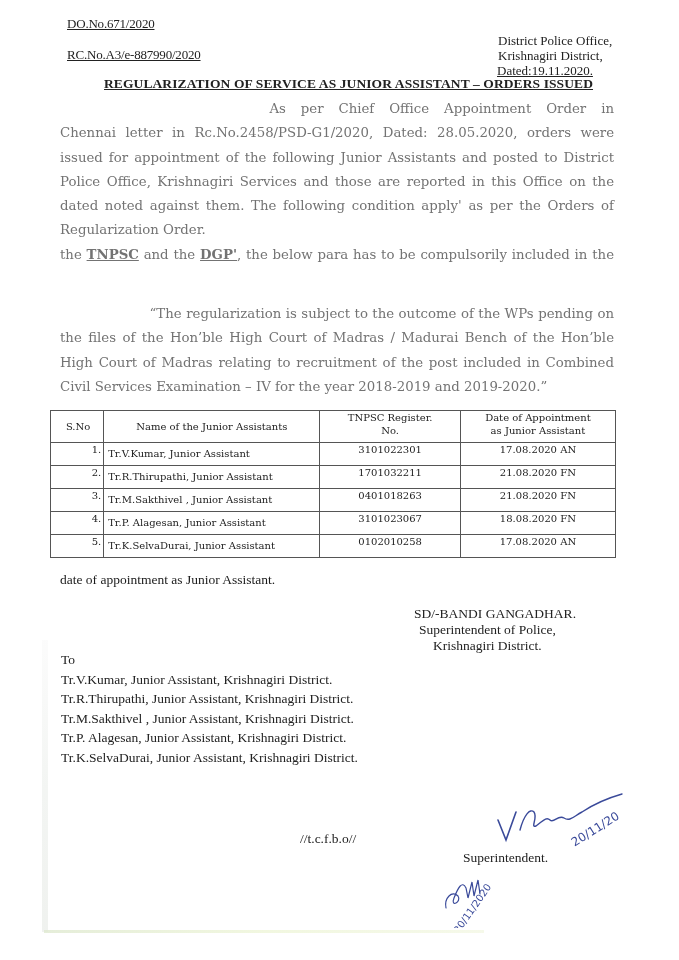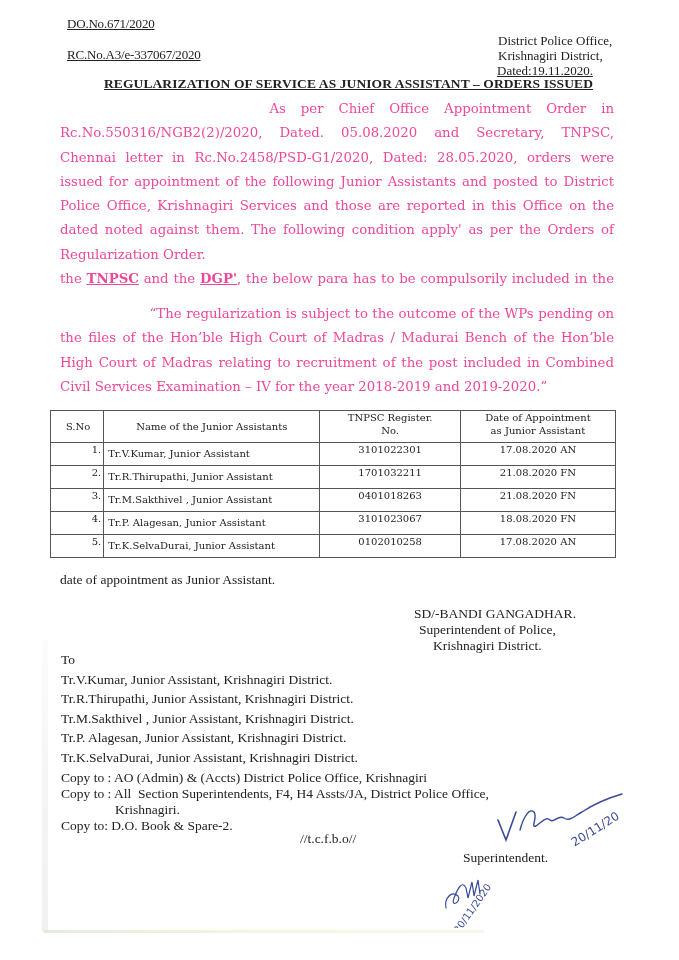--- a/index.html
+++ b/index.html
@@ -6,21 +6,21 @@
   body { width: 679px; height: 960px; position: relative; overflow: hidden; color: #1a1a1a; }
   .page { position: absolute; left: 0; top: 0; width: 679px; height: 960px; background: #fff; }
   .scan-edge { position: absolute; left: 44px; top: 930px; width: 440px; height: 3px; background: linear-gradient(90deg, #dfe9d0, #eef5d8, #f3f7e4); opacity: .8; }
   .scan-edge-left { position: absolute; left: 42px; top: 640px; width: 6px; height: 292px; background: linear-gradient(180deg, #fafafa, #eef1ee, #e9ece8); opacity: .7; }
   .serif { font-family: "Liberation Serif", "DejaVu Serif", serif; }
   .mono-serif { font-family: "DejaVu Serif", "Liberation Serif", serif; }
   .abs { position: absolute; }
   .ref { left: 67px; font-size: 13px; line-height: 14px; text-decoration: underline; color: #222; letter-spacing: -0.2px; }
   .office { left: 498px; font-size: 13px; line-height: 14px; color: #222; }
   .title { left: 104px; top: 76px; font-size: 13.5px; font-weight: bold; text-decoration: underline; color: #222; letter-spacing: 0.1px; }
-  .para { left: 60px; width: 554px; font-size: 13.3px; line-height: 24.3px; color: #ec4899; }
+  .para { left: 60px; width: 554px; font-size: 13.3px; line-height: 24.3px; color: #737373; }
   .para .line { display: block; text-align: justify; text-align-last: justify; white-space: nowrap; }
   .para .line.last { text-align-last: left; }
   .b-u { font-weight: bold; text-decoration: underline; }
   table.ja { position: absolute; left: 50px; top: 410px; width: 566px; border-collapse: collapse; font-family: "DejaVu Serif", "Liberation Serif", serif; font-size: 10px; color: #222; }
   table.ja td, table.ja th { border: 1px solid #555; padding: 0 4px; font-weight: normal; }
   table.ja th { height: 31px; line-height: 13px; text-align: center; }
   table.ja td { height: 22px; line-height: 14px; }
   .c-sno { width: 40px; text-align: right; vertical-align: top; padding-right: 2px !important; }
   .c-name { width: 182px; text-align: left; }
   .c-reg { width: 115px; text-align: center; vertical-align: top; }
@@ -34,31 +34,30 @@
   .sig-ink { position: absolute; }
 </style>
 </head>
 <body>
 
 <div class="page">
   <div class="scan-edge-left"></div>
   <div class="scan-edge"></div>
 
   <div class="abs ref serif" style="top:17px;">DO.No.671/2020</div>
-  <div class="abs ref serif" style="top:48px;">RC.No.A3/e-337067/2020</div>
+  <div class="abs ref serif" style="top:48px;">RC.No.A3/e-887990/2020</div>
 
   <div class="abs office serif" style="top:34px;">District Police Office,</div>
   <div class="abs office serif" style="top:49px;">Krishnagiri District,</div>
   <div class="abs office serif" style="top:64px; left:497px; text-decoration:underline;">Dated:19.11.2020.</div>
 
   <div class="abs title serif">REGULARIZATION OF SERVICE AS JUNIOR ASSISTANT – ORDERS ISSUED</div>
 
   <div class="abs para mono-serif" style="top:97px;">
     <span class="line">&nbsp;&nbsp;&nbsp;&nbsp;&nbsp;&nbsp;&nbsp;&nbsp;&nbsp;&nbsp;&nbsp;&nbsp;&nbsp;&nbsp;As per Chief Office Appointment Order in</span>
-    <span class="line">Rc.No.550316/NGB2(2)/2020, Dated. 05.08.2020 and Secretary, TNPSC,</span>
     <span class="line">Chennai letter in Rc.No.2458/PSD-G1/2020, Dated: 28.05.2020, orders were</span>
     <span class="line">issued for appointment of the following Junior Assistants and posted to District</span>
     <span class="line">Police Office, Krishnagiri Services and those are reported in this Office on the</span>
     <span class="line">dated noted against them. The following condition apply' as per the Orders of</span>
     <span class="line last">Regularization Order.</span>
     <span class="line"><span>the </span><span class="b-u">TNPSC</span><span> and the </span><span class="b-u">DGP'</span><span>, the below para has to be compulsorily included in the</span></span>
   </div>
 
   <div class="abs para mono-serif" style="top:302px;">
     <span class="line">&nbsp;&nbsp;&nbsp;&nbsp;&nbsp;&nbsp;&nbsp;&nbsp;&nbsp;&nbsp;&nbsp;&nbsp;&nbsp;&nbsp;&nbsp;&nbsp;&nbsp;&nbsp;&nbsp;&nbsp;“The regularization is subject to the outcome of the WPs pending on</span>
@@ -120,26 +119,20 @@
 
   <div class="abs to-block serif">
     <div>To</div>
     <div>Tr.V.Kumar, Junior Assistant, Krishnagiri District.</div>
     <div>Tr.R.Thirupathi, Junior Assistant, Krishnagiri District.</div>
     <div>Tr.M.Sakthivel , Junior Assistant, Krishnagiri District.</div>
     <div>Tr.P. Alagesan, Junior Assistant, Krishnagiri District.</div>
     <div>Tr.K.SelvaDurai, Junior Assistant, Krishnagiri District.</div>
   </div>
 
-  <div class="abs copy-block serif">
-    <div>Copy to : AO (Admin) &amp; (Accts) District Police Office, Krishnagiri</div>
-    <div>Copy to : All&nbsp; Section Superintendents, F4, H4 Assts/JA, District Police Office,</div>
-    <div style="padding-left:54px;">Krishnagiri.</div>
-    <div>Copy to: D.O. Book &amp; Spare-2.</div>
-  </div>
 
   <div class="abs tcfbo serif">//t.c.f.b.o//</div>
   <div class="abs supdt serif">Superintendent.</div>
 
   <svg class="sig-ink" style="left:490px; top:790px;" width="140" height="60" viewBox="0 0 140 60">
     <path d="M8 30 L16 50 L26 22" fill="none" stroke="#3a4a9a" stroke-width="1.6" stroke-linecap="round"></path>
     <path d="M30 40 C34 25 40 18 44 22 C48 28 40 38 46 36 C52 32 56 26 60 30 C64 34 68 24 74 28 C80 32 84 26 92 22 C104 14 118 8 132 4" fill="none" stroke="#3a4a9a" stroke-width="1.4" stroke-linecap="round"></path>
     <text x="78" y="46" font-family="DejaVu Sans, sans-serif" font-size="12" fill="#3a4a9a" transform="rotate(-32 100 40)">20/11/20</text>
   </svg>
   <svg class="sig-ink" style="left:440px; top:868px;" width="70" height="60" viewBox="0 0 70 60">

